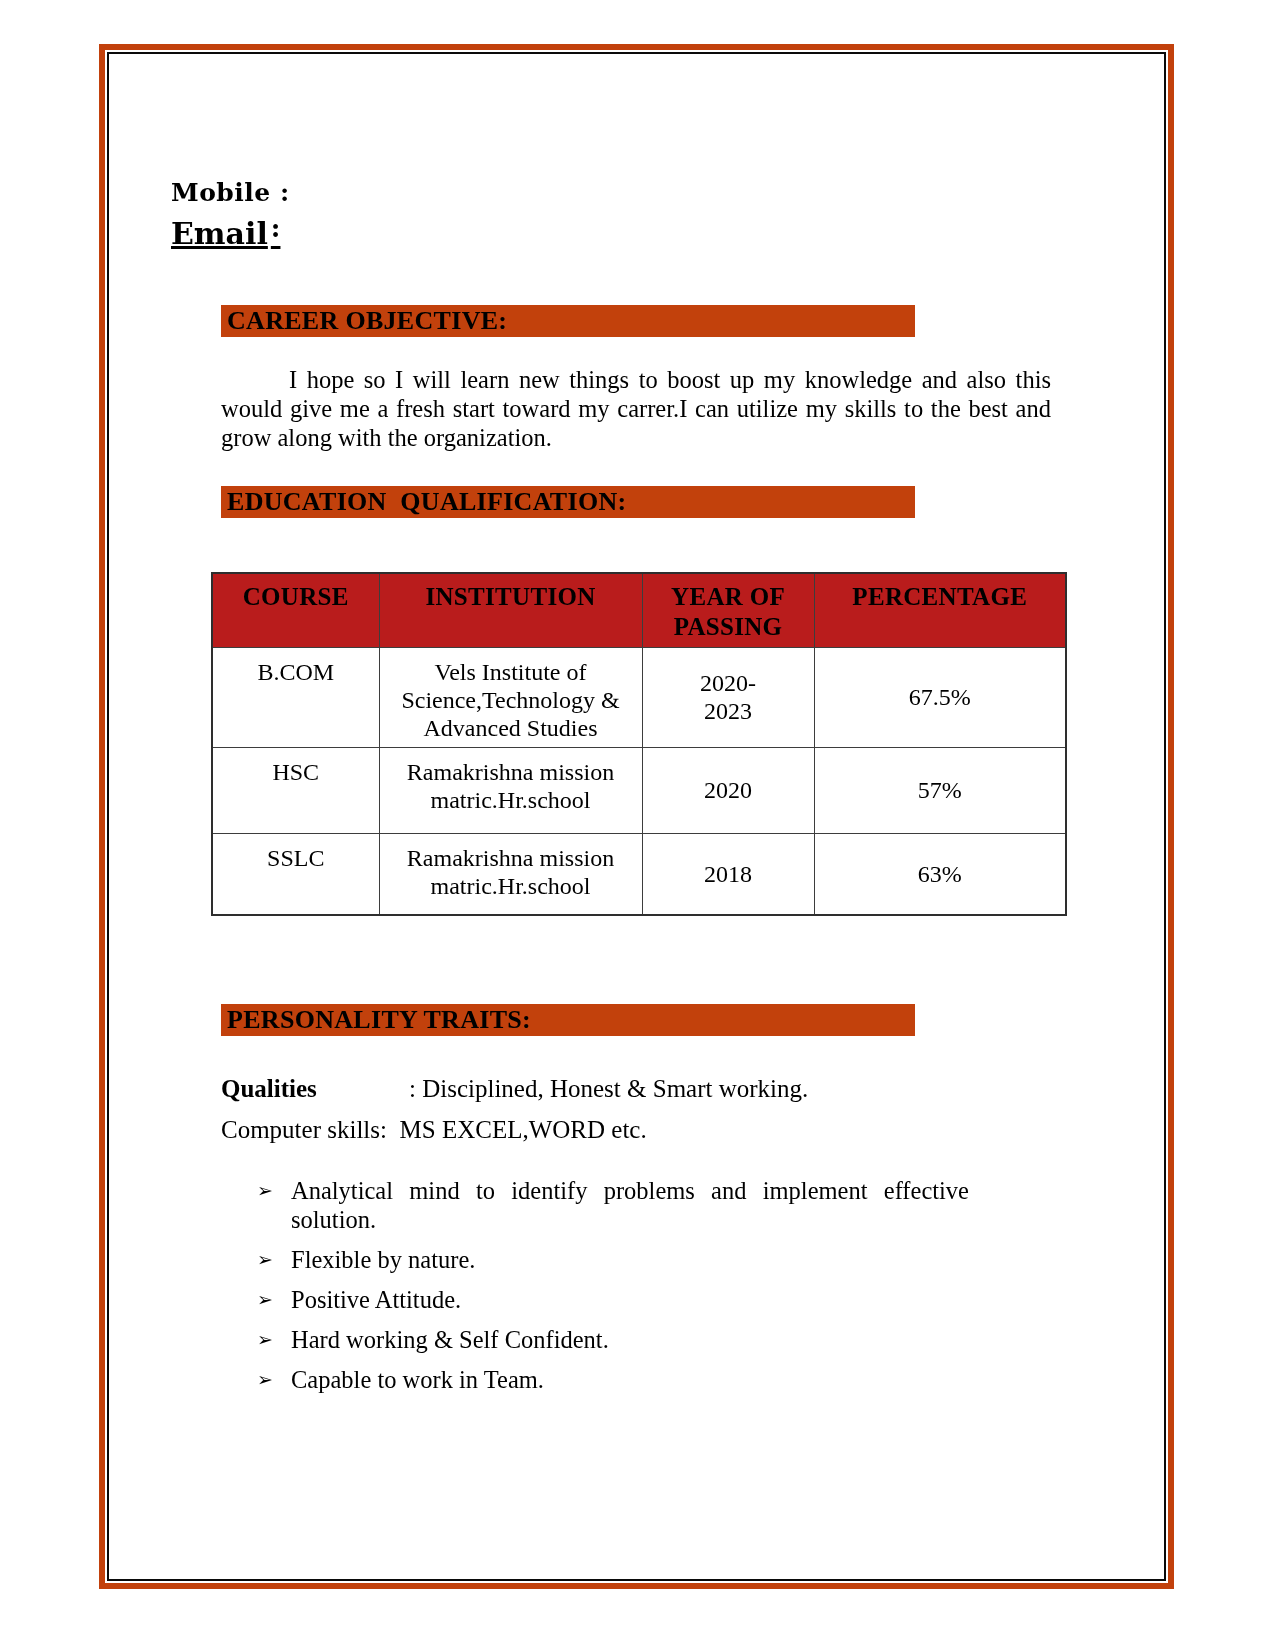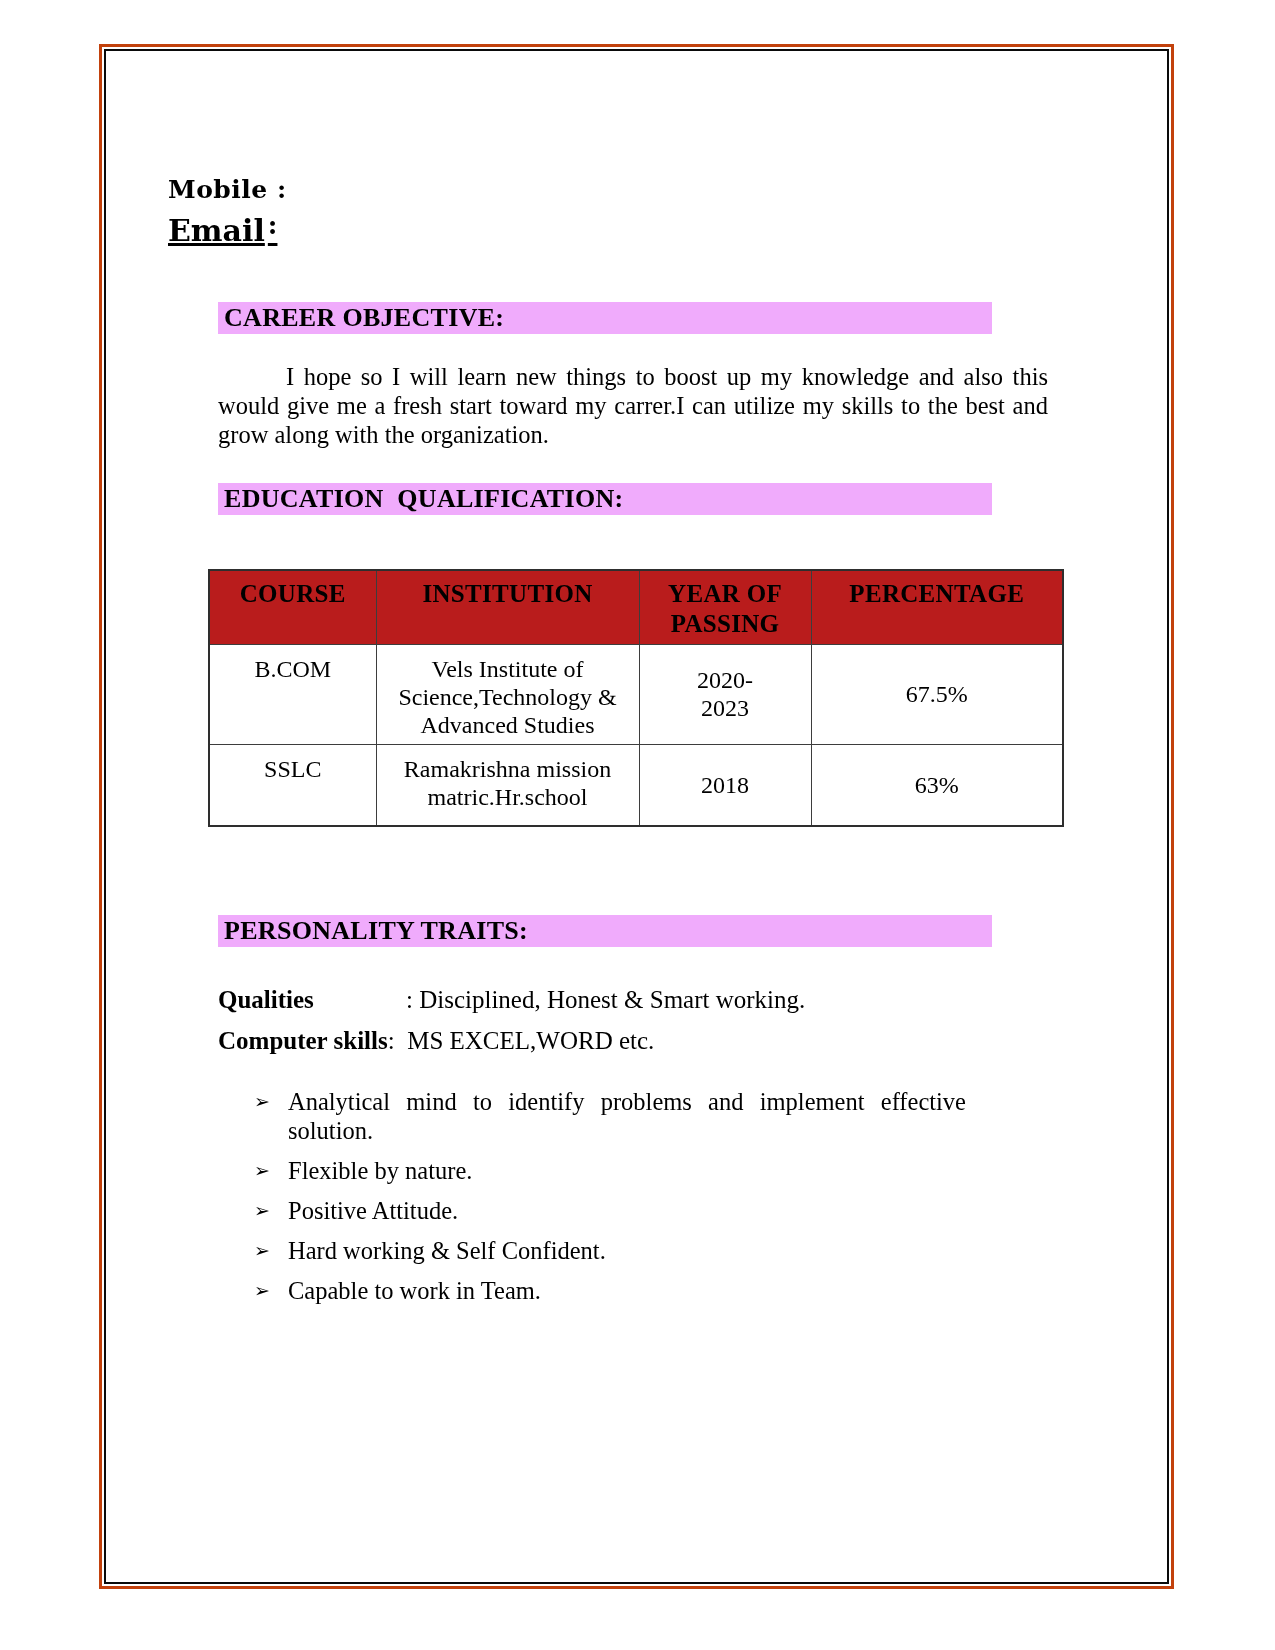--- a/index.html
+++ b/index.html
@@ -8,21 +8,21 @@
     width: 1275px; height: 1650px;
     position: relative;
     font-family: "Liberation Serif", serif;
     color: #000;
     overflow: hidden;
   }
   
   .frame-outer {
     position: absolute; left: 99px; top: 44px;
     width: 1075px; height: 1545px;
-    border: 3px solid #c2410c;
+    border: 6px solid #c2410c;
   }
   .frame-inner {
     position: absolute; inset: 2px;
     border: 2px solid #0a0a0a;
     overflow: hidden;
   }
   .content { position: absolute; inset: 0; }
 
   
   .contact { margin: 124px 0 0 62px; }
@@ -32,22 +32,22 @@
   }
   .contact-line-email {
     font-size: 30px; font-weight: bold; line-height: 52px;
     font-family: "DejaVu Serif", serif;
     text-decoration: underline;
   }
   .raised-colon { position: relative; top: -7px; margin-left: 3px; font-size: 26px; }
 
   
   .band {
-    margin-left: 112px; width: 774px;
-    background: #f0abfc;
+    margin-left: 112px; width: 694px;
+    background: #c2410c;
     font-weight: bold; font-size: 26px; line-height: 30px;
     padding: 1px 0 1px 6px;
     white-space: pre-wrap;
     letter-spacing: 0.3px;
   }
   .band-career      { margin-top: 44px; }
   .band-education   { margin-top: 34px; }
   .band-personality { margin-top: 88px; }
   .band-strengths   { margin-top: 42px; }
 
@@ -88,21 +88,21 @@
   .col-course { width: 167px; }
   .col-inst   { width: 263px; }
   .col-year   { width: 172px; }
   .col-pct    { width: 252px; }
   .year-narrow { display: inline-block; max-width: 84px; }
 
   
   .trait-line { margin-left: 112px; font-size: 25px; line-height: 33px; }
   .trait-qualities { margin-top: 36px; }
   .trait-computer  { margin-top: 8px; }
-  .trait-label { font-weight: bold; }
+  .trait-label { font-weight: normal; }
   .trait-label-qualities { display: inline-block; width: 188px; font-weight: bold; }
 
   
   .strength-list { margin: 30px 0 0 148px; }
   .strength-item { display: flex; margin-bottom: 11px; }
   .bullet {
     font-family: "DejaVu Sans", sans-serif;
     font-size: 19px; line-height: 29px;
     width: 34px; flex: 0 0 34px;
   }
@@ -143,20 +143,26 @@
             <th>PERCENTAGE</th>
           </tr>
         </thead>
         <tbody>
           <tr class="row-1">
             <td class="td-course">B.COM</td>
             <td class="td-inst">Vels Institute of Science,Technology &amp; Advanced Studies</td>
             <td class="td-year"><span class="year-narrow">2020-2023</span></td>
             <td class="td-pct">67.5%</td>
           </tr>
+          <tr class="row-2">
+            <td class="td-course">HSC</td>
+            <td class="td-inst">Ramakrishna mission matric.Hr.school</td>
+            <td class="td-year">2020</td>
+            <td class="td-pct">57%</td>
+          </tr>
           <tr class="row-3">
             <td class="td-course">SSLC</td>
             <td class="td-inst">Ramakrishna mission matric.Hr.school</td>
             <td class="td-year">2018</td>
             <td class="td-pct">63%</td>
           </tr>
         </tbody>
       </table>
 
       <div class="band band-personality">PERSONALITY TRAITS:</div>

